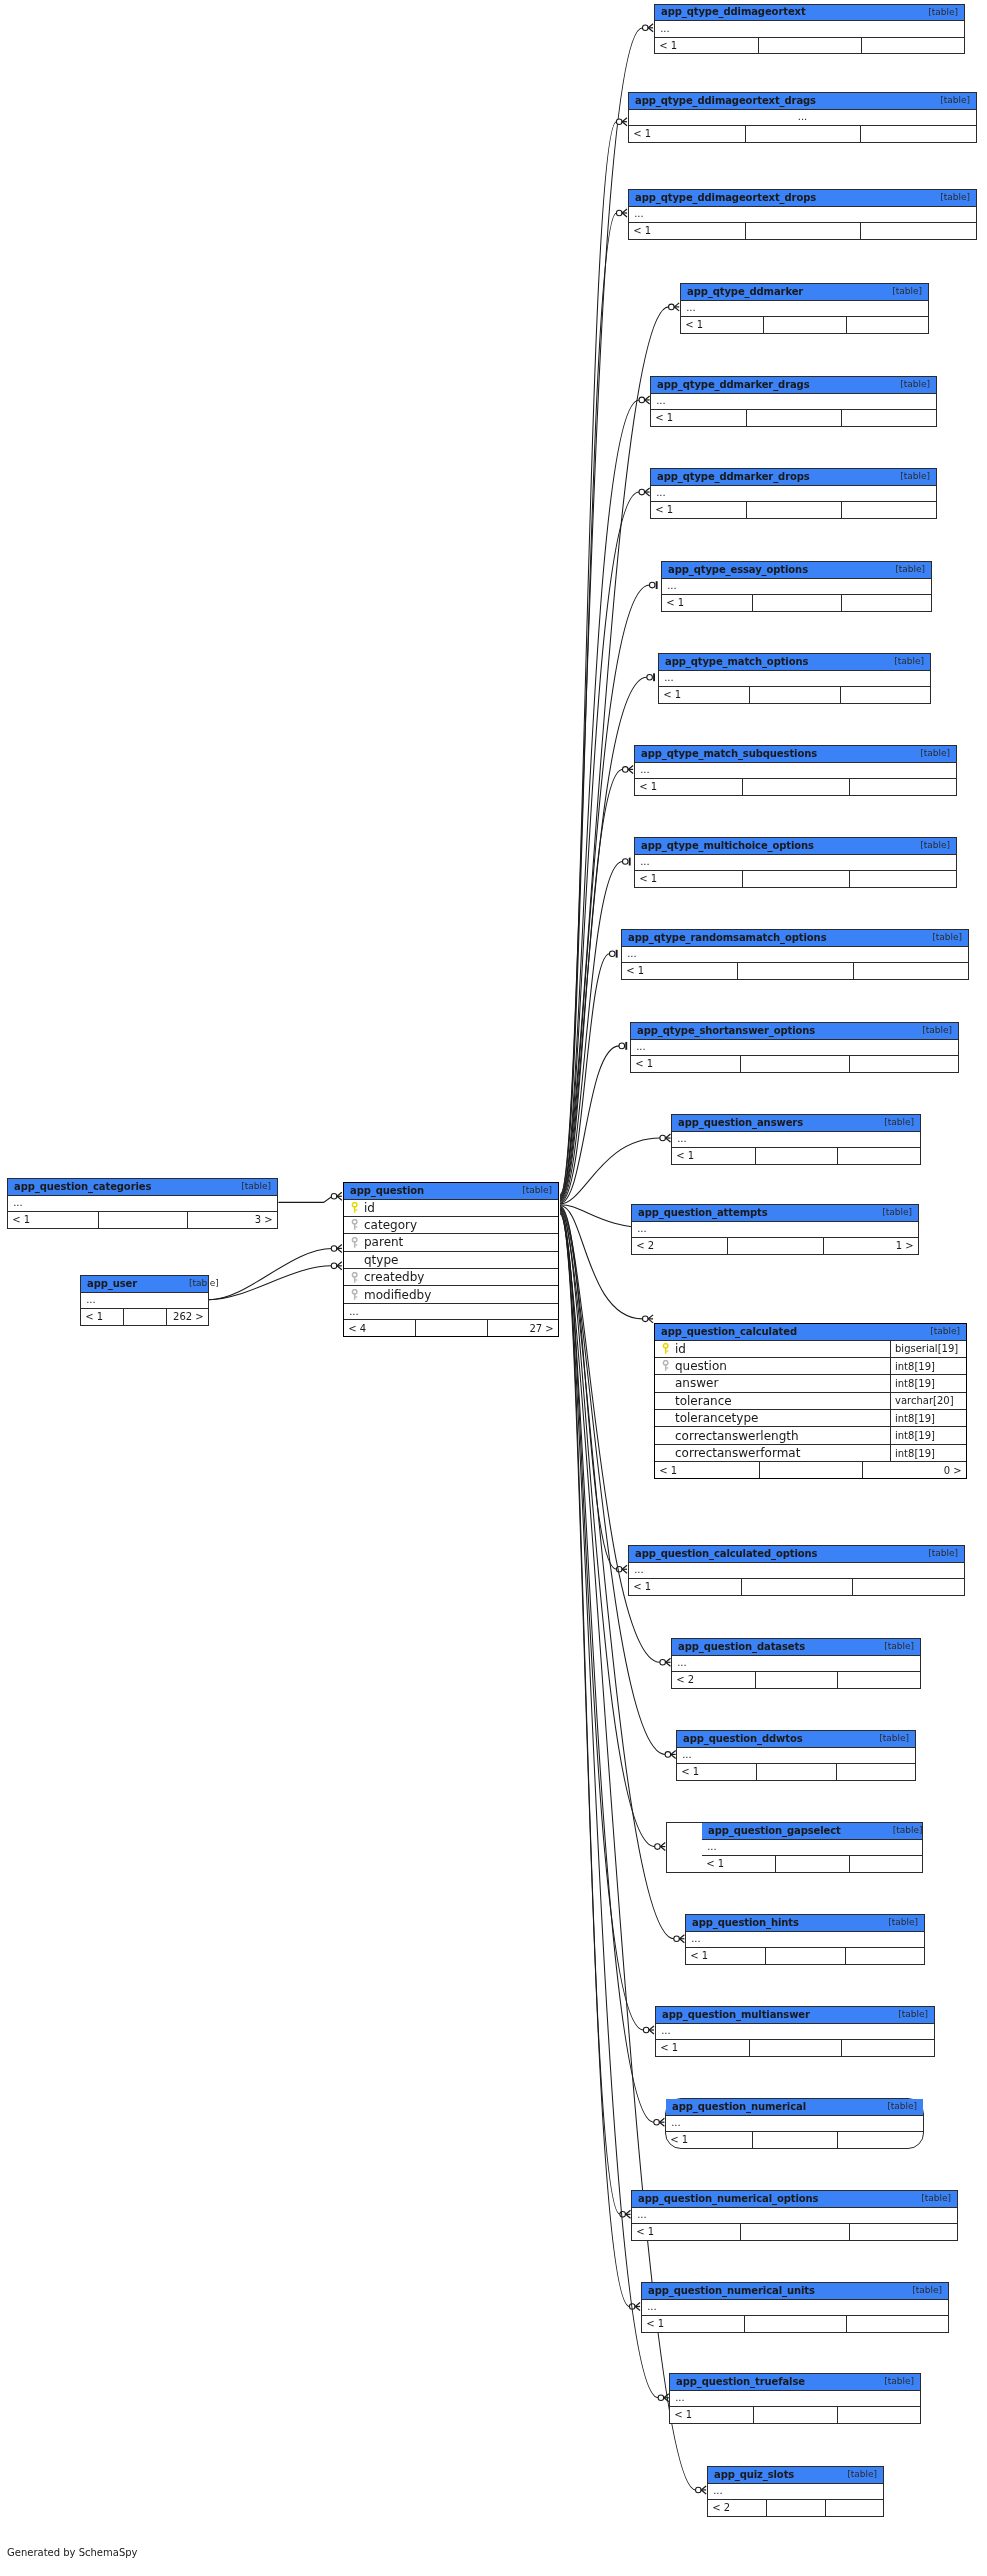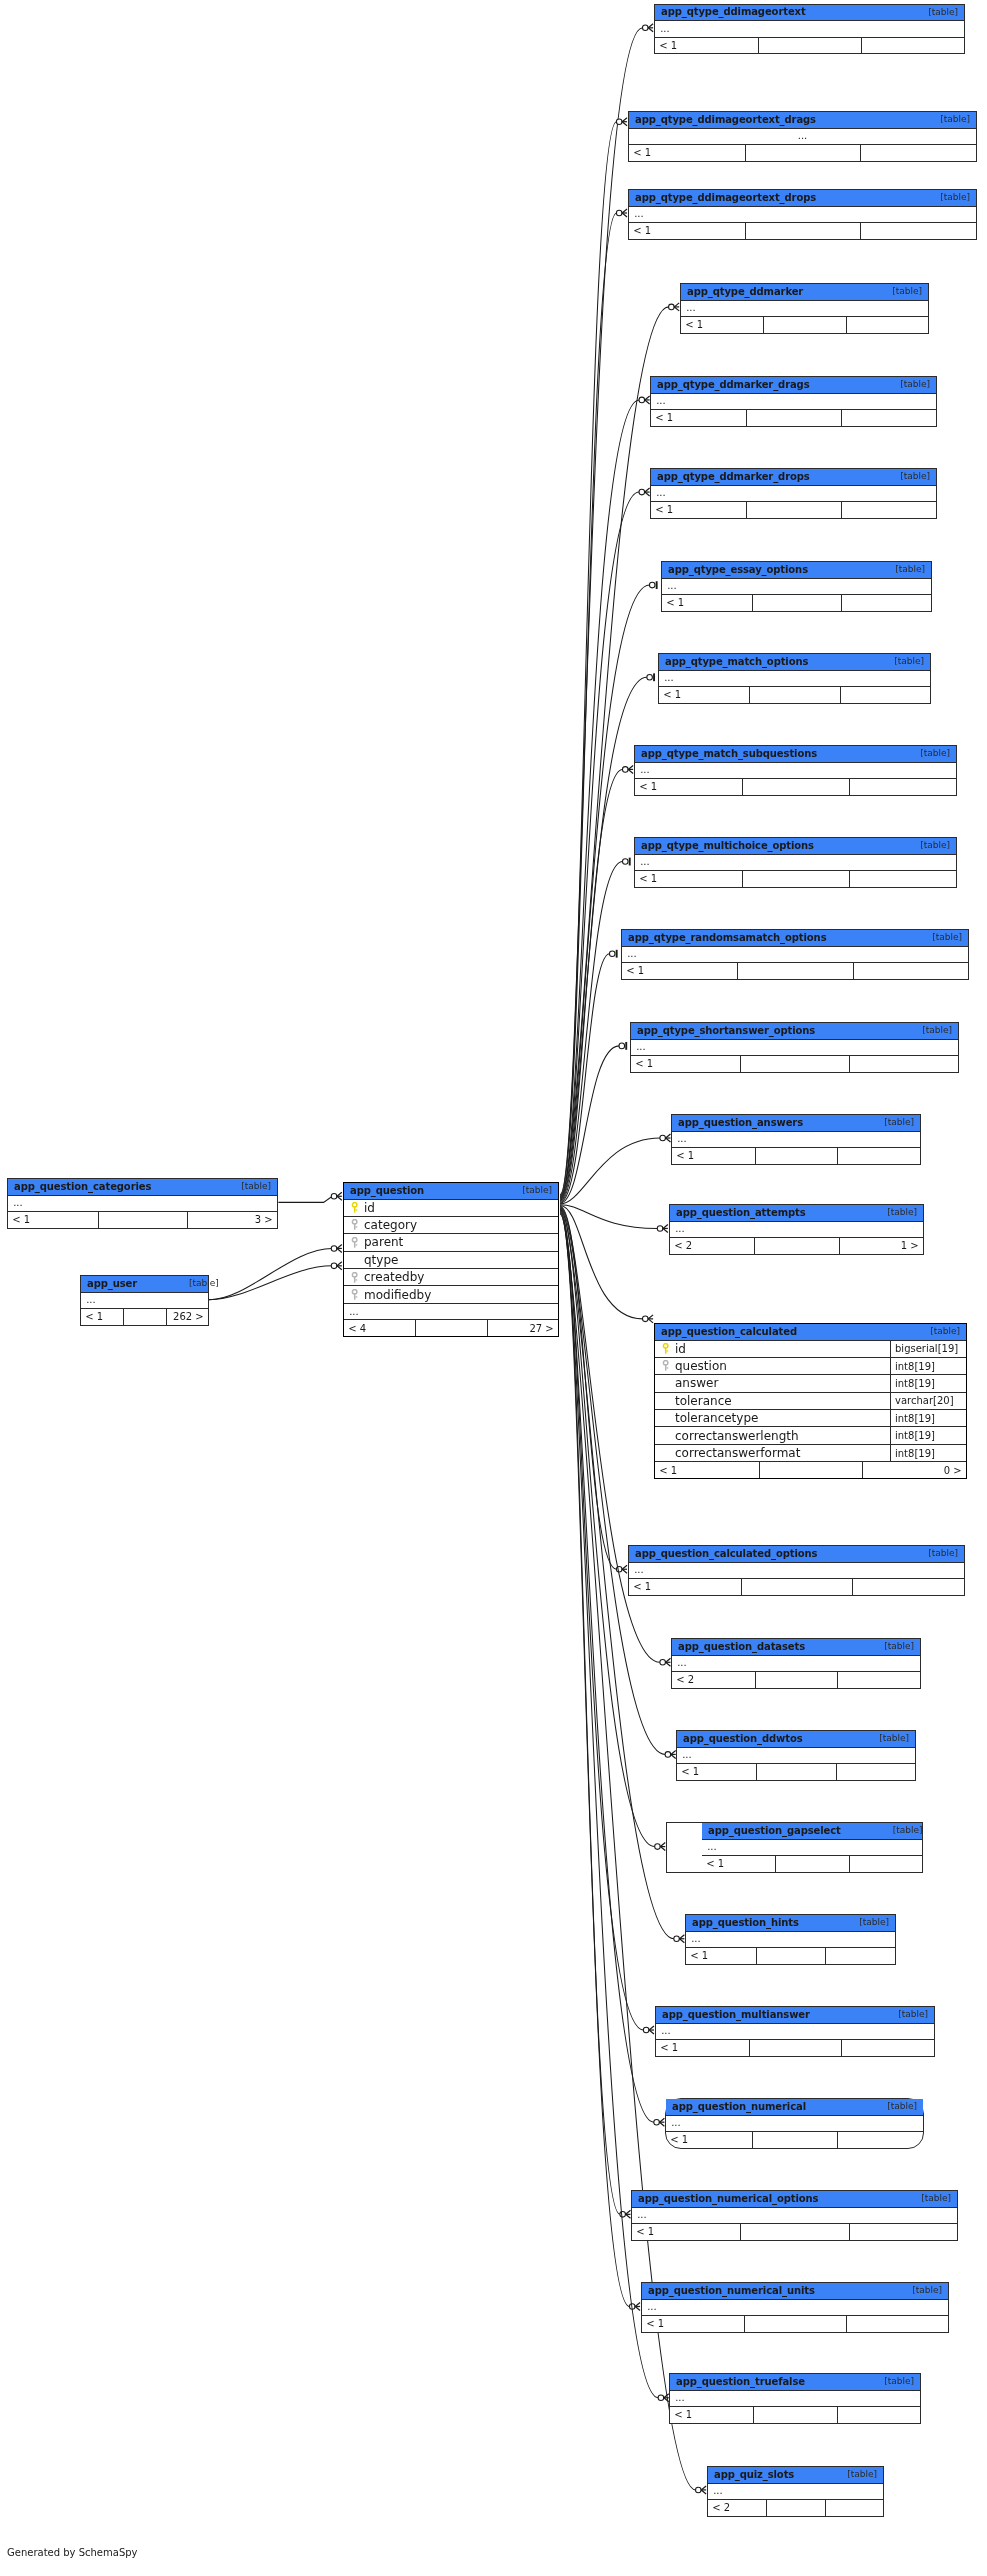--- a/index.html
+++ b/index.html
@@ -252,21 +252,21 @@
           <span class="tname">app_qtype_ddimageortext</span>
           <span class="ttag">[table]</span>
         </div>
         <div class="ellipsis-row">...</div>
         <div class="tfoot">
           <div class="fc">&lt; 1</div>
           <div class="fc"></div>
           <div class="fc"></div>
         </div>
       </div>
-      <div class="tbl" style="left: 628px; top: 111px; width: 349px; text-align: center;">
+      <div class="tbl" style="left: 628px; top: 92px; width: 349px; text-align: center;">
         <div class="thead">
           <span class="tname">app_qtype_ddimageortext_drags</span>
           <span class="ttag">[table]</span>
         </div>
         <div class="ellipsis-row">...</div>
         <div class="tfoot">
           <div class="fc">&lt; 1</div>
           <div class="fc"></div>
           <div class="fc"></div>
         </div>
@@ -396,21 +396,21 @@
           <span class="tname">app_question_answers</span>
           <span class="ttag">[table]</span>
         </div>
         <div class="ellipsis-row">...</div>
         <div class="tfoot">
           <div class="fc">&lt; 1</div>
           <div class="fc"></div>
           <div class="fc"></div>
         </div>
       </div>
-      <div class="tbl" style="left: 669px; top: 1204px; width: 255px;">
+      <div class="tbl" style="left: 631px; top: 1204px; width: 288px;">
         <div class="thead">
           <span class="tname">app_question_attempts</span>
           <span class="ttag">[table]</span>
         </div>
         <div class="ellipsis-row">...</div>
         <div class="tfoot">
           <div class="fc">&lt; 2</div>
           <div class="fc"></div>
           <div class="fc">1 &gt;</div>
         </div>
@@ -456,21 +456,21 @@
           <span class="tname">app_question_gapselect</span>
           <span class="ttag">[table]</span>
         </div>
         <div class="ellipsis-row">...</div>
         <div class="tfoot">
           <div class="fc">&lt; 1</div>
           <div class="fc"></div>
           <div class="fc"></div>
         </div>
       </div>
-      <div class="tbl" style="left: 685px; top: 1914px; width: 211px;">
+      <div class="tbl" style="left: 685px; top: 1914px; width: 240px;">
         <div class="thead">
           <span class="tname">app_question_hints</span>
           <span class="ttag">[table]</span>
         </div>
         <div class="ellipsis-row">...</div>
         <div class="tfoot">
           <div class="fc">&lt; 1</div>
           <div class="fc"></div>
           <div class="fc"></div>
         </div>

